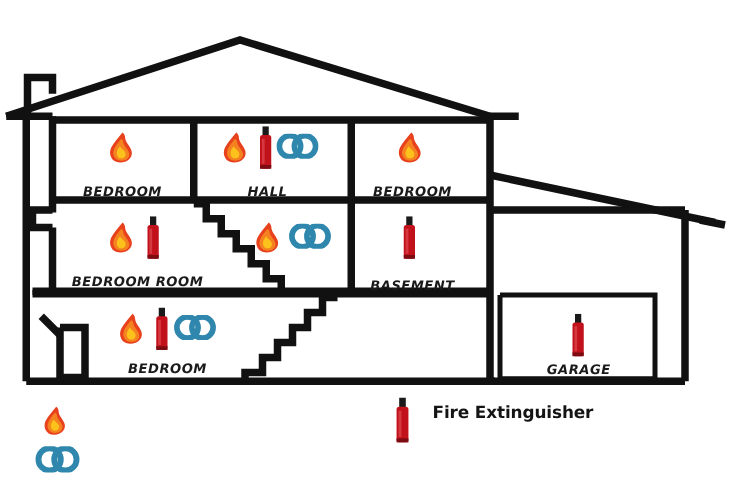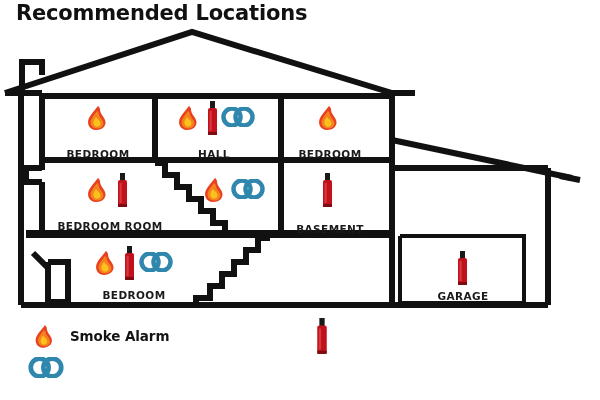--- a/index.html
+++ b/index.html
@@ -41,41 +41,41 @@
   }
   .room-label {
     position: absolute;
     font-family: "DejaVu Sans", "Liberation Sans", sans-serif;
     font-weight: bold;
     font-size: 10.5px;
     letter-spacing: 0.4px;
     color: #1a1a1a;
     white-space: nowrap;
     transform: translateX(-50%);
+    font-style: italic;
   }
   .legend-label {
     position: absolute;
     font-family: "DejaVu Sans", "Liberation Sans", sans-serif;
     font-weight: bold;
     font-size: 13.5px;
     letter-spacing: -0.1px;
     color: #141414;
     white-space: nowrap;
   }
   .icon {
     position: absolute;
   }
   .icon svg { display: block; }
 </style>
 </head>
 <body>
 
 <div id="stage">
 
-  <div id="title">Recommended Locations</div>
 
   <svg class="house" viewBox="0 0 600 400">
     <g fill="none" stroke="#111111" stroke-width="6" stroke-linejoin="miter" stroke-linecap="butt">
 
       <path d="M 5,93 L 192,32 L 392,93"></path>
 
       <path d="M 5,93 L 42,93"></path>
       <path d="M 392,93 L 415,93"></path>
 
       <path d="M 22,93 L 22,62 L 42,62 L 42,75"></path>
@@ -240,31 +240,31 @@
     </svg>
   </div>
 
   <div class="icon" style="left:30px; top:323px;">
     <svg width="28" height="27" viewBox="0 0 30 28">
       <path d="M16 2 C12 7 9 10 7 14 C4.5 19 7 26 14 26 C21 26 25 21 23 16 C21.5 12 18 10 18 5 C17.5 3.5 17 2.6 16 2 Z" fill="#e8411d"></path>
       <path d="M15 7 C12 11 10 13 9 16 C7.5 20 10 24.5 15 24.5 C20 24.5 22.5 21 21 17.5 C20 15 16.5 12 16.5 8.5 Z" fill="#f58220"></path>
       <path d="M14 13 C12 15.5 11 17.5 11.5 19.5 C12 22 14 23 16 22.5 C18.5 22 19 19.5 18 17.5 C17 15.8 15 15 14 13 Z" fill="#fcc21b"></path>
     </svg>
   </div>
-  <div class="legend-label" style="left:70px; top:328px;">Smoke Alarm</div>
 
   <div class="icon" style="left:28px; top:357px;">
     <svg width="36" height="21" viewBox="0 0 34 20">
       <circle cx="11" cy="10" r="8.5" fill="none" stroke="#2f87ad" stroke-width="4.5"></circle>
       <circle cx="23" cy="10" r="8.5" fill="none" stroke="#2f87ad" stroke-width="4.5"></circle>
     </svg>
   </div>
 
   <div class="icon" style="left:315px; top:318px;">
     <svg width="14" height="38" viewBox="0 0 13 36">
       <rect x="4" y="0" width="5" height="8" fill="#1a1a1a"></rect>
       <rect x="2" y="7" width="9" height="27" rx="2" fill="#c1121c"></rect>
       <rect x="3.5" y="10" width="2.2" height="20" fill="#e8575e" opacity="0.55"></rect>
       <rect x="2" y="31" width="9" height="3" fill="#7d0b12"></rect>
     </svg>
   </div>
+  <div class="legend-label" style="left:346px; top:322px;">Fire Extinguisher</div>
 
 </div>
 
 </body></html>

